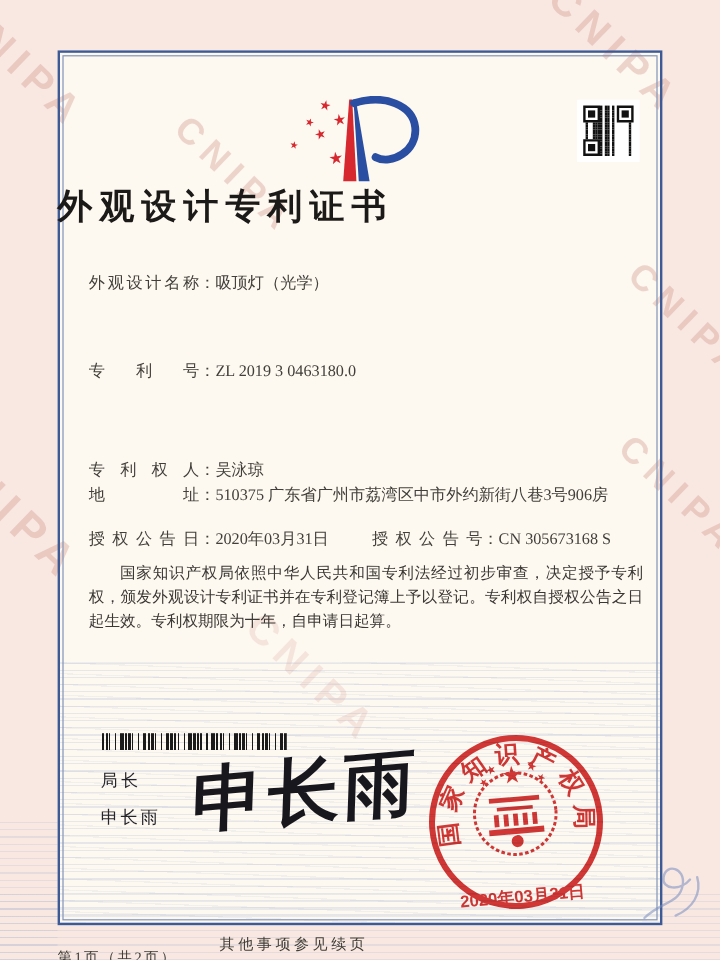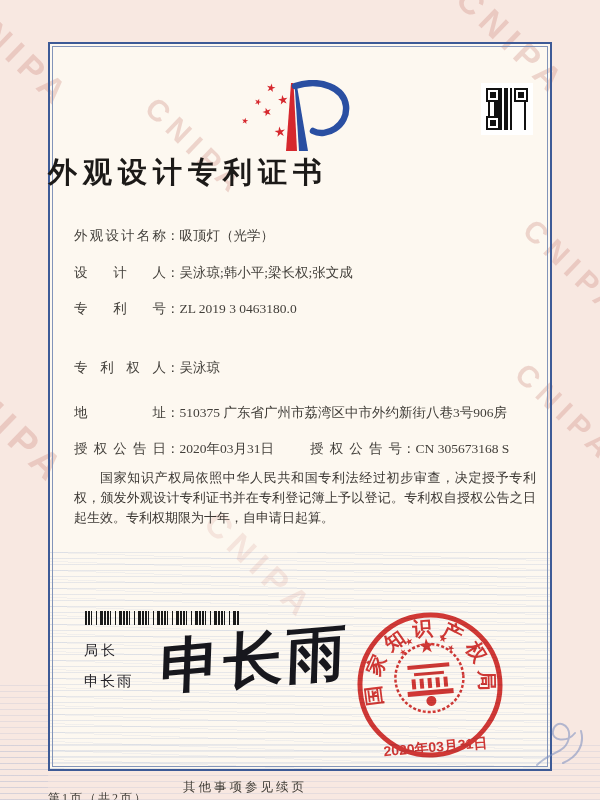--- a/index.html
+++ b/index.html
@@ -228,27 +228,24 @@
           <rect x="41" y="43" width="2" height="2"></rect>
         </g>
     </svg>
   </div>
 
   <div class="content title">外观设计专利证书</div>
 
   <div class="content field" style="top:227px">
     <span class="flabel">外观设计名称</span><span>：</span><span class="fval">吸顶灯（光学）</span>
   </div>
-  <div class="content field" style="top:264px">
-    <span class="flabel">设计人</span><span>：</span><span class="fval">吴泳琼;韩小平;梁长权;张文成</span>
-  </div>
   <div class="content field" style="top:300px">
     <span class="flabel">专利号</span><span>：</span><span class="fval">ZL 2019 3 0463180.0</span>
   </div>
-  <div class="content field" style="top:359px">
+  <div class="content field" style="top:383px">
     <span class="flabel">专利权人</span><span>：</span><span class="fval">吴泳琼</span>
   </div>
   <div class="content field" style="top:404px">
     <span class="flabel">地址</span><span>：</span><span class="fval">510375 广东省广州市荔湾区中市外约新街八巷3号906房</span>
   </div>
   <div class="content field" style="top:440px">
     <span class="flabel">授权公告日</span><span>：</span><span class="fval">2020年03月31日</span><span class="grant2"><span class="flabel">授权公告号</span><span>：</span><span class="fval">CN 305673168 S</span></span>
   </div>
 
   <div class="content body-text">

